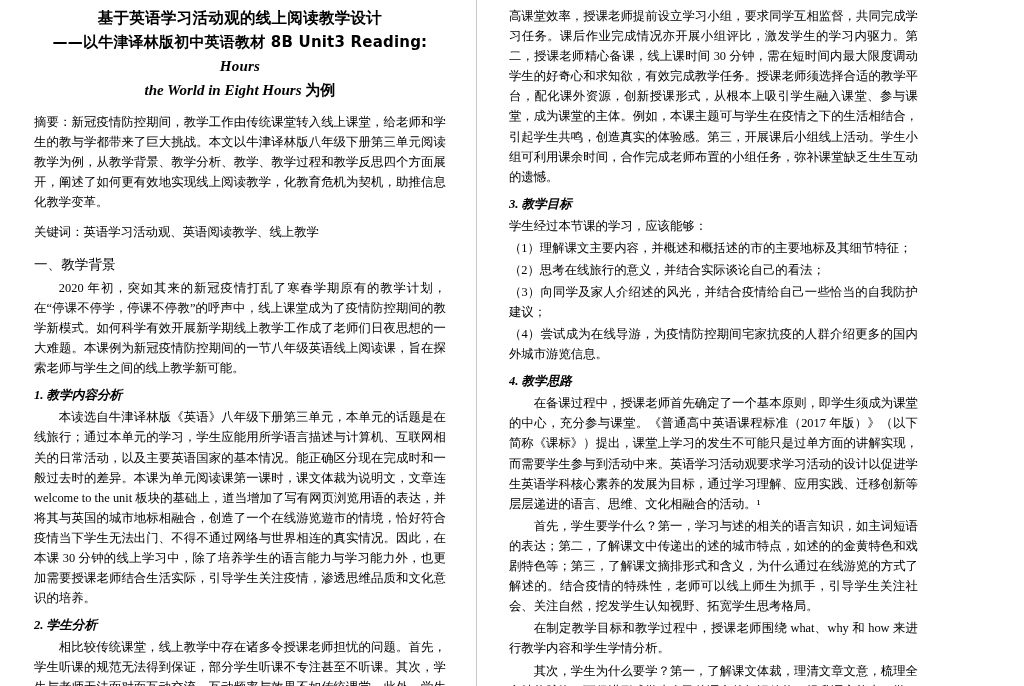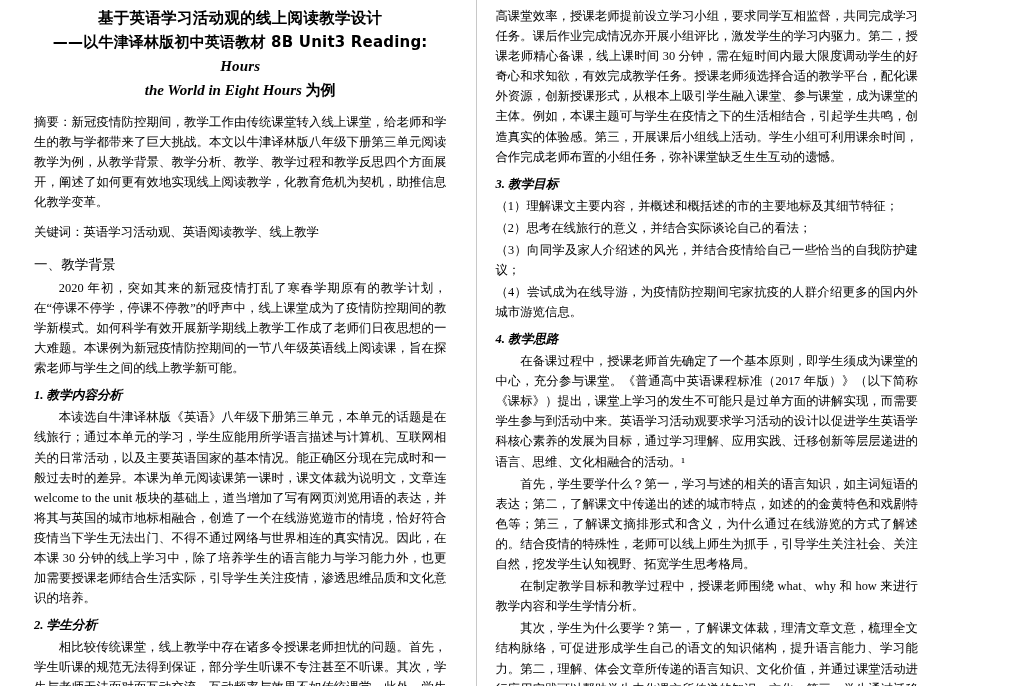--- a/index.html
+++ b/index.html
@@ -25,21 +25,21 @@
     box-sizing: border-box;
     height: 686px;
     overflow: hidden;
   }
   .col-left {
     width: 512px;
     padding: 6px 30px 0 34px;
   }
   .col-right {
     width: 512px;
-    padding: 6px 34px 0 18px;
+    padding: 6px 34px 0 32px;
     border-left: 1px solid #c8c8c8;
   }
   .title-block {
     text-align: center;
     margin-bottom: 10px;
   }
   .doc-title {
     font-family: "DejaVu Sans", sans-serif;
     font-weight: bold;
     font-size: 15.5px;
@@ -128,20 +128,21 @@
     <div class="h2">2. 学生分析</div>
     <p class="ind">相比较传统课堂，线上教学中存在诸多令授课老师担忧的问题。首先，学生听课的规范无法得到保证，部分学生听课不专注甚至不听课。其次，学生与老师无法面对面互动交流，互动频率与效果不如传统课堂。此外，学生之间的生生互动无法有效开展，课堂内缺乏合作学习的机会。为了尽可能缓解这些问题，授课老师在上课前进行了以下准备。第一，授课老师班级中每位同学的线上学习情况与家长进行了交流，发现大部分孩子有一定的自律能力或有家长对其进行监管。也有少部分学生在家中处于无人监管的状态，为了让这类学生提</p>
 
   </div>
 
   <div class="col col-right">
 
     <p>高课堂效率，授课老师提前设立学习小组，要求同学互相监督，共同完成学习任务。课后作业完成情况亦开展小组评比，激发学生的学习内驱力。第二，授课老师精心备课，线上课时间 30 分钟，需在短时间内最大限度调动学生的好奇心和求知欲，有效完成教学任务。授课老师须选择合适的教学平台，配化课外资源，创新授课形式，从根本上吸引学生融入课堂、参与课堂，成为课堂的主体。例如，本课主题可与学生在疫情之下的生活相结合，引起学生共鸣，创造真实的体验感。第三，开展课后小组线上活动。学生小组可利用课余时间，合作完成老师布置的小组任务，弥补课堂缺乏生生互动的遗憾。</p>
 
     <div class="h2">3. 教学目标</div>
+    <p>学生经过本节课的学习，应该能够：</p>
     <p>（1）理解课文主要内容，并概述和概括述的市的主要地标及其细节特征；</p>
     <p>（2）思考在线旅行的意义，并结合实际谈论自己的看法；</p>
     <p>（3）向同学及家人介绍述的风光，并结合疫情给自己一些恰当的自我防护建议；</p>
     <p>（4）尝试成为在线导游，为疫情防控期间宅家抗疫的人群介绍更多的国内外城市游览信息。</p>
 
     <div class="h2">4. 教学思路</div>
     <p class="ind">在备课过程中，授课老师首先确定了一个基本原则，即学生须成为课堂的中心，充分参与课堂。《普通高中英语课程标准（2017 年版）》（以下简称《课标》）提出，课堂上学习的发生不可能只是过单方面的讲解实现，而需要学生参与到活动中来。英语学习活动观要求学习活动的设计以促进学生英语学科核心素养的发展为目标，通过学习理解、应用实践、迁移创新等层层递进的语言、思维、文化相融合的活动。¹</p>
     <p class="ind">首先，学生要学什么？第一，学习与述的相关的语言知识，如主词短语的表达；第二，了解课文中传递出的述的城市特点，如述的的金黄特色和戏剧特色等；第三，了解课文摘排形式和含义，为什么通过在线游览的方式了解述的。结合疫情的特殊性，老师可以线上师生为抓手，引导学生关注社会、关注自然，挖发学生认知视野、拓宽学生思考格局。</p>
     <p class="ind">在制定教学目标和教学过程中，授课老师围绕 what、why 和 how 来进行教学内容和学生学情分析。</p>
     <p class="ind">其次，学生为什么要学？第一，了解课文体裁，理清文章文意，梳理全文结构脉络，可促进形成学生自己的语文的知识储构，提升语言能力、学习能力。第二，理解、体会文章所传递的语言知识、文化价值，并通过课堂活动进行应用实践可以帮助学生内化课文所传递的知识、文化。第三，学生通过迁移创新的新活动中推理论证、批判评价、想象创造可以促进融语篇的情境中通过自主、合作、探究的学习方式，进行多元思维、深度学习。</p>

